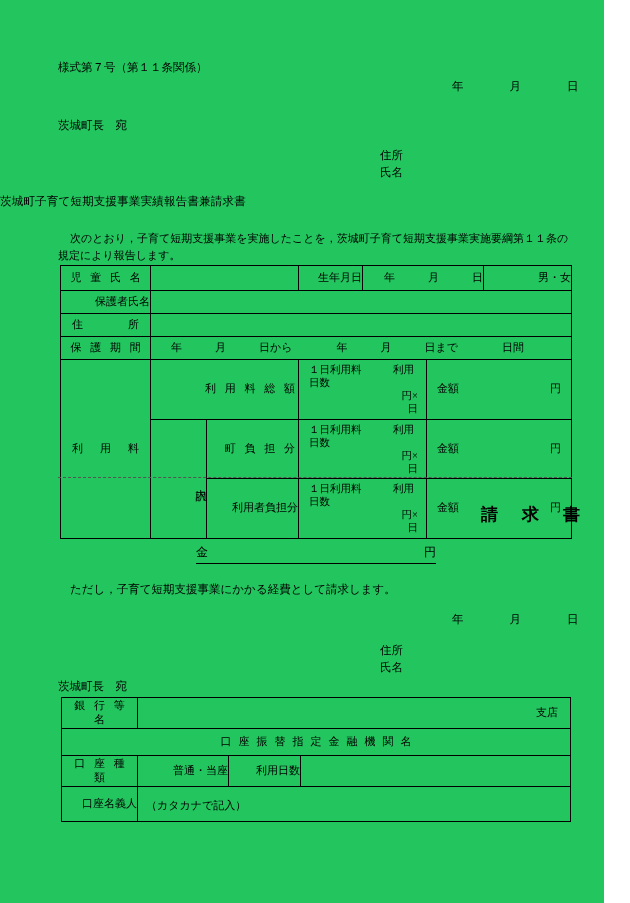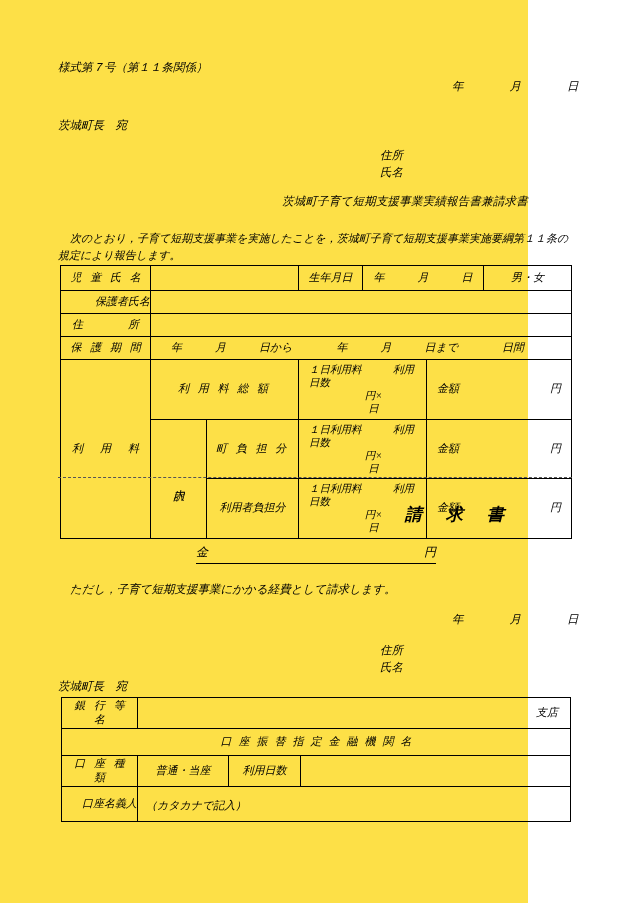--- a/index.html
+++ b/index.html
@@ -12,42 +12,40 @@
     height: 903px;
     position: relative;
     font-family: "Liberation Serif", "DejaVu Serif", serif;
     color: #000000;
     font-size: 11px;
     overflow: hidden;
   }
   .page {
     position: absolute;
     inset: 0;
-    width: 528px;
+    width: 604px;
     height: 903px;
-    background: #fde047;
-    font-style: italic;
+    background: #22c55e;
   }
 
   
   .t { position: absolute; white-space: pre; line-height: 1; }
 
   .form-no      { left: 58px;  top: 62px;  font-size: 11.5px; }
   .date-line-1  { left: 452px; top: 81px;  font-size: 11.5px; letter-spacing: 0; }
   .addressee-1  { left: 58px;  top: 120px; font-size: 11.5px; }
   .addr-label-1 { left: 380px; top: 150px; font-size: 11.5px; }
   .name-label-1 { left: 380px; top: 167px; font-size: 11.5px; }
 
   .doc-title {
     position: absolute;
     left: 0; right: 0; top: 194px;
-    text-align: right;
+    text-align: left;
     font-size: 11.5px;
     letter-spacing: 0.2px;
-    margin-left: 6px;
   }
 
   .body-para {
     position: absolute;
     left: 58px;
     top: 230px;
     width: 512px;
     font-size: 11px;
     line-height: 1.55;
     text-indent: 12px;
@@ -65,37 +63,37 @@
     padding: 0;
     vertical-align: middle;
     line-height: 1.25;
   }
   .lbl {
     text-align: center;
     letter-spacing: 3px;
     padding-left: 3px !important;
   }
   .lbl-tight { text-align: right; letter-spacing: 0px; }
-  .ctr { text-align: center; }
+  .ctr { text-align: right; }
 
   
   #main-table { left: 60px; top: 265px; width: 511px; }
 
   .cell-pad { padding: 0 6px !important; }
 
   .period-cell { padding: 0 20px !important; font-size: 11px; }
 
   .fee-detail {
     position: relative;
     height: 100%;
     padding: 3px 8px 3px 10px !important;
     font-size: 10.5px;
   }
   .fee-detail .row1 { display: block; }
-  .fee-detail .row2 { display: block; text-align: center; padding-left: 20px; }
+  .fee-detail .row2 { display: block; text-align: right; padding-left: 20px; }
   .amount-cell { padding: 0 10px !important; font-size: 11px; }
   .amount-cell .yen { float: right; }
 
   .vert {
     writing-mode: vertical-rl;
     text-orientation: upright;
     letter-spacing: 1px;
     display: inline-block;
     line-height: 1;
   }

